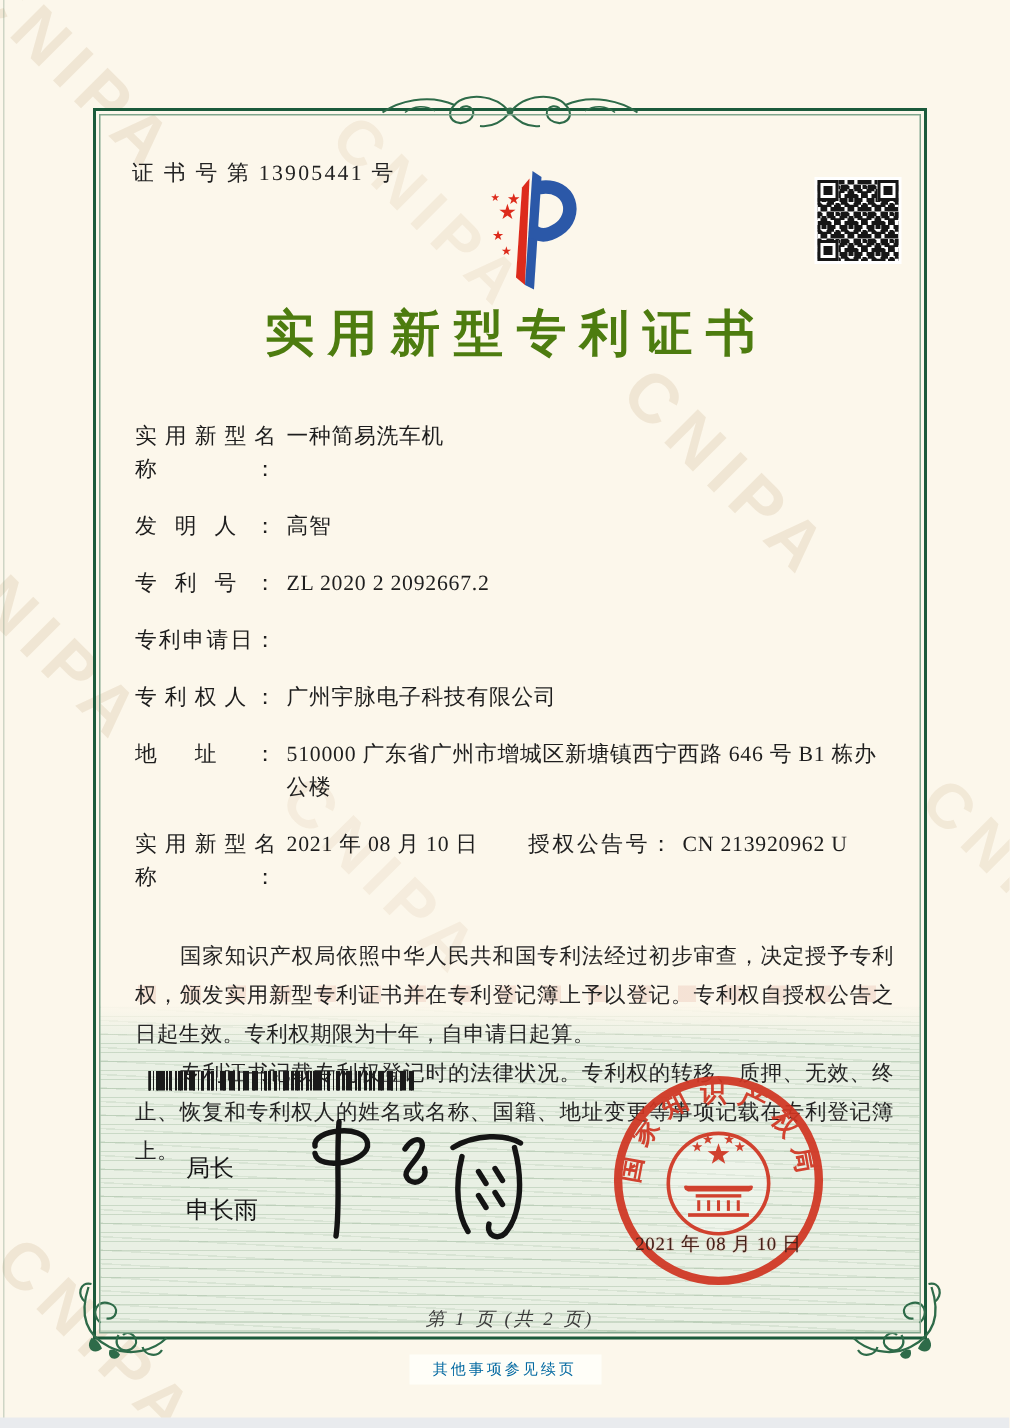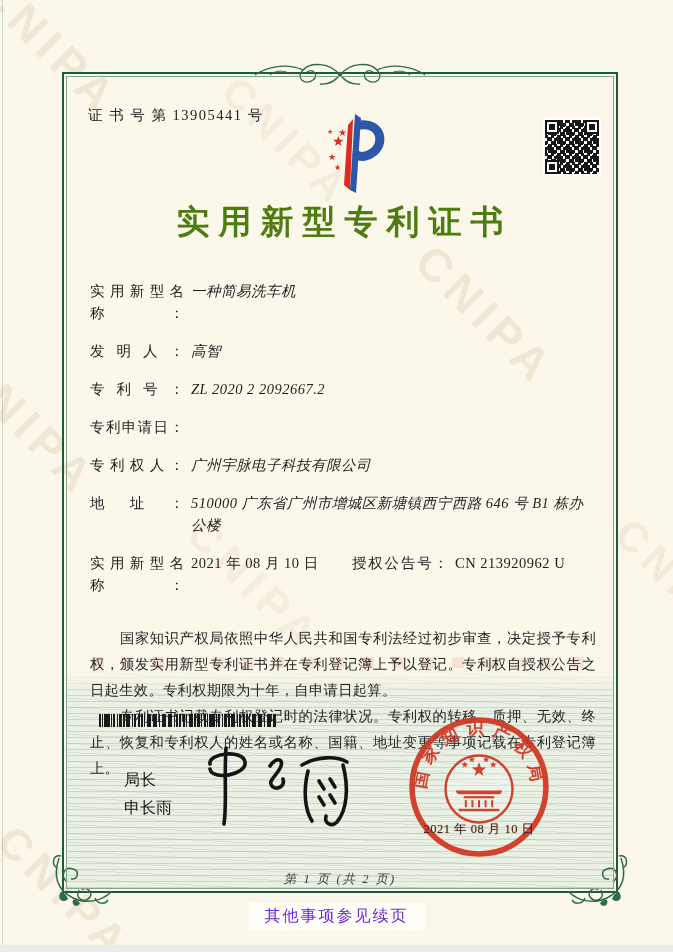--- a/index.html
+++ b/index.html
@@ -76,21 +76,21 @@
     text-align:center; font-size:33px; font-weight:700;
     letter-spacing:9px; color:#4d7c0f; text-indent:9px;
   }
   
   .content { position:absolute; left:26px; top:206px; width:506px; z-index:2; }
   .frow { display:flex; align-items:flex-start; margin-bottom:16px; font-size:14.5px; line-height:22px; }
   .flabel {
     flex:none; width:94px; letter-spacing:0;
     text-align:justify; text-align-last:justify;
   }
-  .fvalue { flex:1; padding-left:7px; letter-spacing:.5px;font-style:italic; }
+  .fvalue { flex:1; padding-left:7px; letter-spacing:.5px; }
   .grow { display:flex; align-items:baseline; font-size:14.5px; line-height:22px; margin-bottom:0; }
   .grow .gval1 { width:168px; padding-left:7px; letter-spacing:.5px; }
   .grow .flabel2 { flex:none; width:96px; text-align:justify; text-align-last:justify; }
   .grow .gval2 { padding-left:7px; letter-spacing:.5px; }
   
   .paras { margin-top:29px; }
   .paras p {
     font-size:14.3px; line-height:26px; text-align:justify;
     text-indent:2.1em; color:#242424; letter-spacing:.3px;
   }
@@ -112,21 +112,21 @@
   }
   .page-num { position:absolute; left:0; right:0; top:797px; z-index:2; text-align:center; font-size:12.5px; color:#3c3c3c; letter-spacing:2px;font-style:italic; }
   
   .orn-top { position:absolute; left:50%; top:-15px; transform:translateX(-50%); z-index:4; }
   .orn-bl { position:absolute; left:-17px; bottom:-17px; z-index:4; }
   .orn-br { position:absolute; right:-17px; bottom:-17px; z-index:4; transform:scaleX(-1); }
   
   .cont-note {
     position:absolute; left:50%; top:903px; transform:translateX(-50%); z-index:2;
     background:rgba(255,254,249,.9); padding:3px 16px;
-    font-size:16px; letter-spacing:2px; color:#6d28d9; white-space:nowrap;
+    font-size:10px; letter-spacing:2px; color:#0369a1; white-space:nowrap;
   }
   .bottom-bar { position:absolute; left:0; right:0; bottom:0; height:7px; background:#e9ebee; z-index:6; }
   .left-edge { position:absolute; left:2px; top:0; bottom:0; width:1px; background:rgba(120,150,125,.35); z-index:6; }
 </style>
 </head>
 <body>
 
 <div class="wm wm1">CNIPA</div>
 <div class="wm wm2">CNIPA</div>
 <div class="wm wm3">CNIPA</div>

